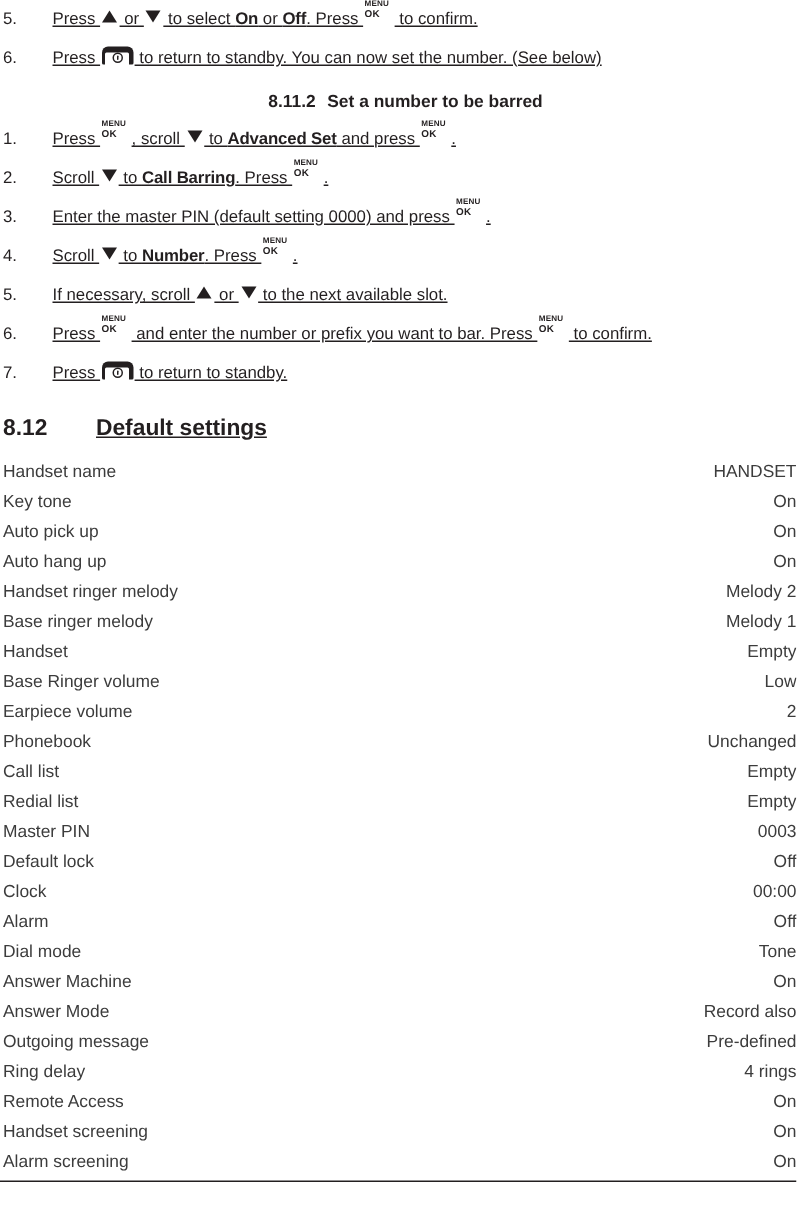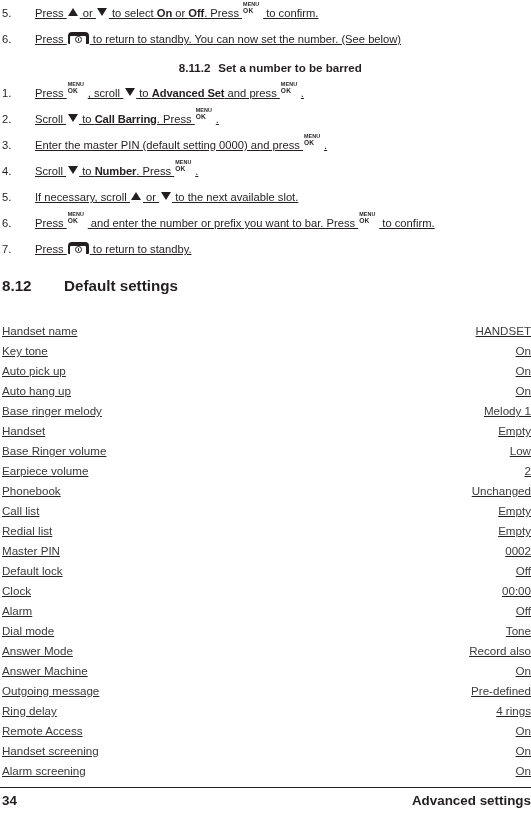--- a/index.html
+++ b/index.html
@@ -156,20 +156,21 @@
     line-height: 20px;
     text-align: center;
   }
   .h-sub .hnum {
     display: inline-block;
     width: 47px;
   }
   .h-main {
     font-size: 15.2px;
     line-height: 22px;
+    text-decoration: underline;
   }
   .h-main .hnum {
     display: inline-block;
     width: 62px;
   }
 
   
   .settings {
     width: 529px;
     border-collapse: collapse;
@@ -243,39 +244,43 @@
         <li class="step"><span class="num">4.</span><span class="txt">Scroll <span class="tri tri-down"></span> to <span class="emph">Number</span>. Press <span class="key-menuok"><span class="k-menu">MENU</span><span class="k-ok">OK</span></span>.</span></li>
         <li class="step"><span class="num">5.</span><span class="txt">If necessary, scroll <span class="tri tri-up"></span> or <span class="tri tri-down"></span> to the next available slot.</span></li>
         <li class="step"><span class="num">6.</span><span class="txt">Press <span class="key-menuok"><span class="k-menu">MENU</span><span class="k-ok">OK</span></span> and enter the number or prefix you want to bar. Press <span class="key-menuok"><span class="k-menu">MENU</span><span class="k-ok">OK</span></span> to confirm.</span></li>
         <li class="step"><span class="num">7.</span><span class="txt">Press <span class="key-power"><span class="cap"></span><span class="cut"></span><span class="ring"></span><span class="dot"></span></span> to return to standby.</span></li>
       </ol>
 
     <div class="heading h-main" style="margin-top:13px;">
       <span class="hnum">8.12</span><span>Default settings</span>
     </div>
 
-    <table class="settings" style="margin-top:24px;text-decoration:underline;">
+    <table class="settings" style="margin-top:8px;">
       <tbody id="settings-body">
           <tr>
             <td class="lbl">Handset name</td>
             <td class="val">HANDSET</td>
           </tr>
           <tr>
             <td class="lbl">Key tone</td>
             <td class="val">On</td>
           </tr>
           <tr>
             <td class="lbl">Auto pick up</td>
             <td class="val">On</td>
           </tr>
           <tr>
             <td class="lbl">Auto hang up</td>
             <td class="val">On</td>
           </tr>
           <tr>
+            <td class="lbl">Handset ringer melody</td>
+            <td class="val">Melody 2</td>
+          </tr>
+          <tr>
             <td class="lbl">Base ringer melody</td>
             <td class="val">Melody 1</td>
           </tr>
           <tr>
             <td class="lbl">Handset</td>
             <td class="val">Empty</td>
           </tr>
           <tr>
             <td class="lbl">Base Ringer volume</td>
             <td class="val">Low</td>
@@ -291,47 +296,47 @@
           <tr>
             <td class="lbl">Call list</td>
             <td class="val">Empty</td>
           </tr>
           <tr>
             <td class="lbl">Redial list</td>
             <td class="val">Empty</td>
           </tr>
           <tr>
             <td class="lbl">Master PIN</td>
-            <td class="val">0002</td>
+            <td class="val">0003</td>
           </tr>
           <tr>
             <td class="lbl">Default lock</td>
             <td class="val">Off</td>
           </tr>
           <tr>
             <td class="lbl">Clock</td>
             <td class="val">00:00</td>
           </tr>
           <tr>
             <td class="lbl">Alarm</td>
             <td class="val">Off</td>
           </tr>
           <tr>
             <td class="lbl">Dial mode</td>
             <td class="val">Tone</td>
           </tr>
           <tr>
+            <td class="lbl">Answer Machine</td>
+            <td class="val">On</td>
+          </tr>
+          <tr>
             <td class="lbl">Answer Mode</td>
             <td class="val">Record also</td>
           </tr>
           <tr>
-            <td class="lbl">Answer Machine</td>
-            <td class="val">On</td>
-          </tr>
-          <tr>
             <td class="lbl">Outgoing message</td>
             <td class="val">Pre-defined</td>
           </tr>
           <tr>
             <td class="lbl">Ring delay</td>
             <td class="val">4 rings</td>
           </tr>
           <tr>
             <td class="lbl">Remote Access</td>
             <td class="val">On</td>
@@ -344,18 +349,14 @@
             <td class="lbl">Alarm screening</td>
             <td class="val">On</td>
           </tr>
         </tbody>
     </table>
 
   </div>
 
   <div class="footer-rule"></div>
 
-  <div class="footer">
-    <span class="pageno">34</span>
-    <span class="chaptitle">Advanced settings</span>
-  </div>
 
 </div>
 
 </body></html>

